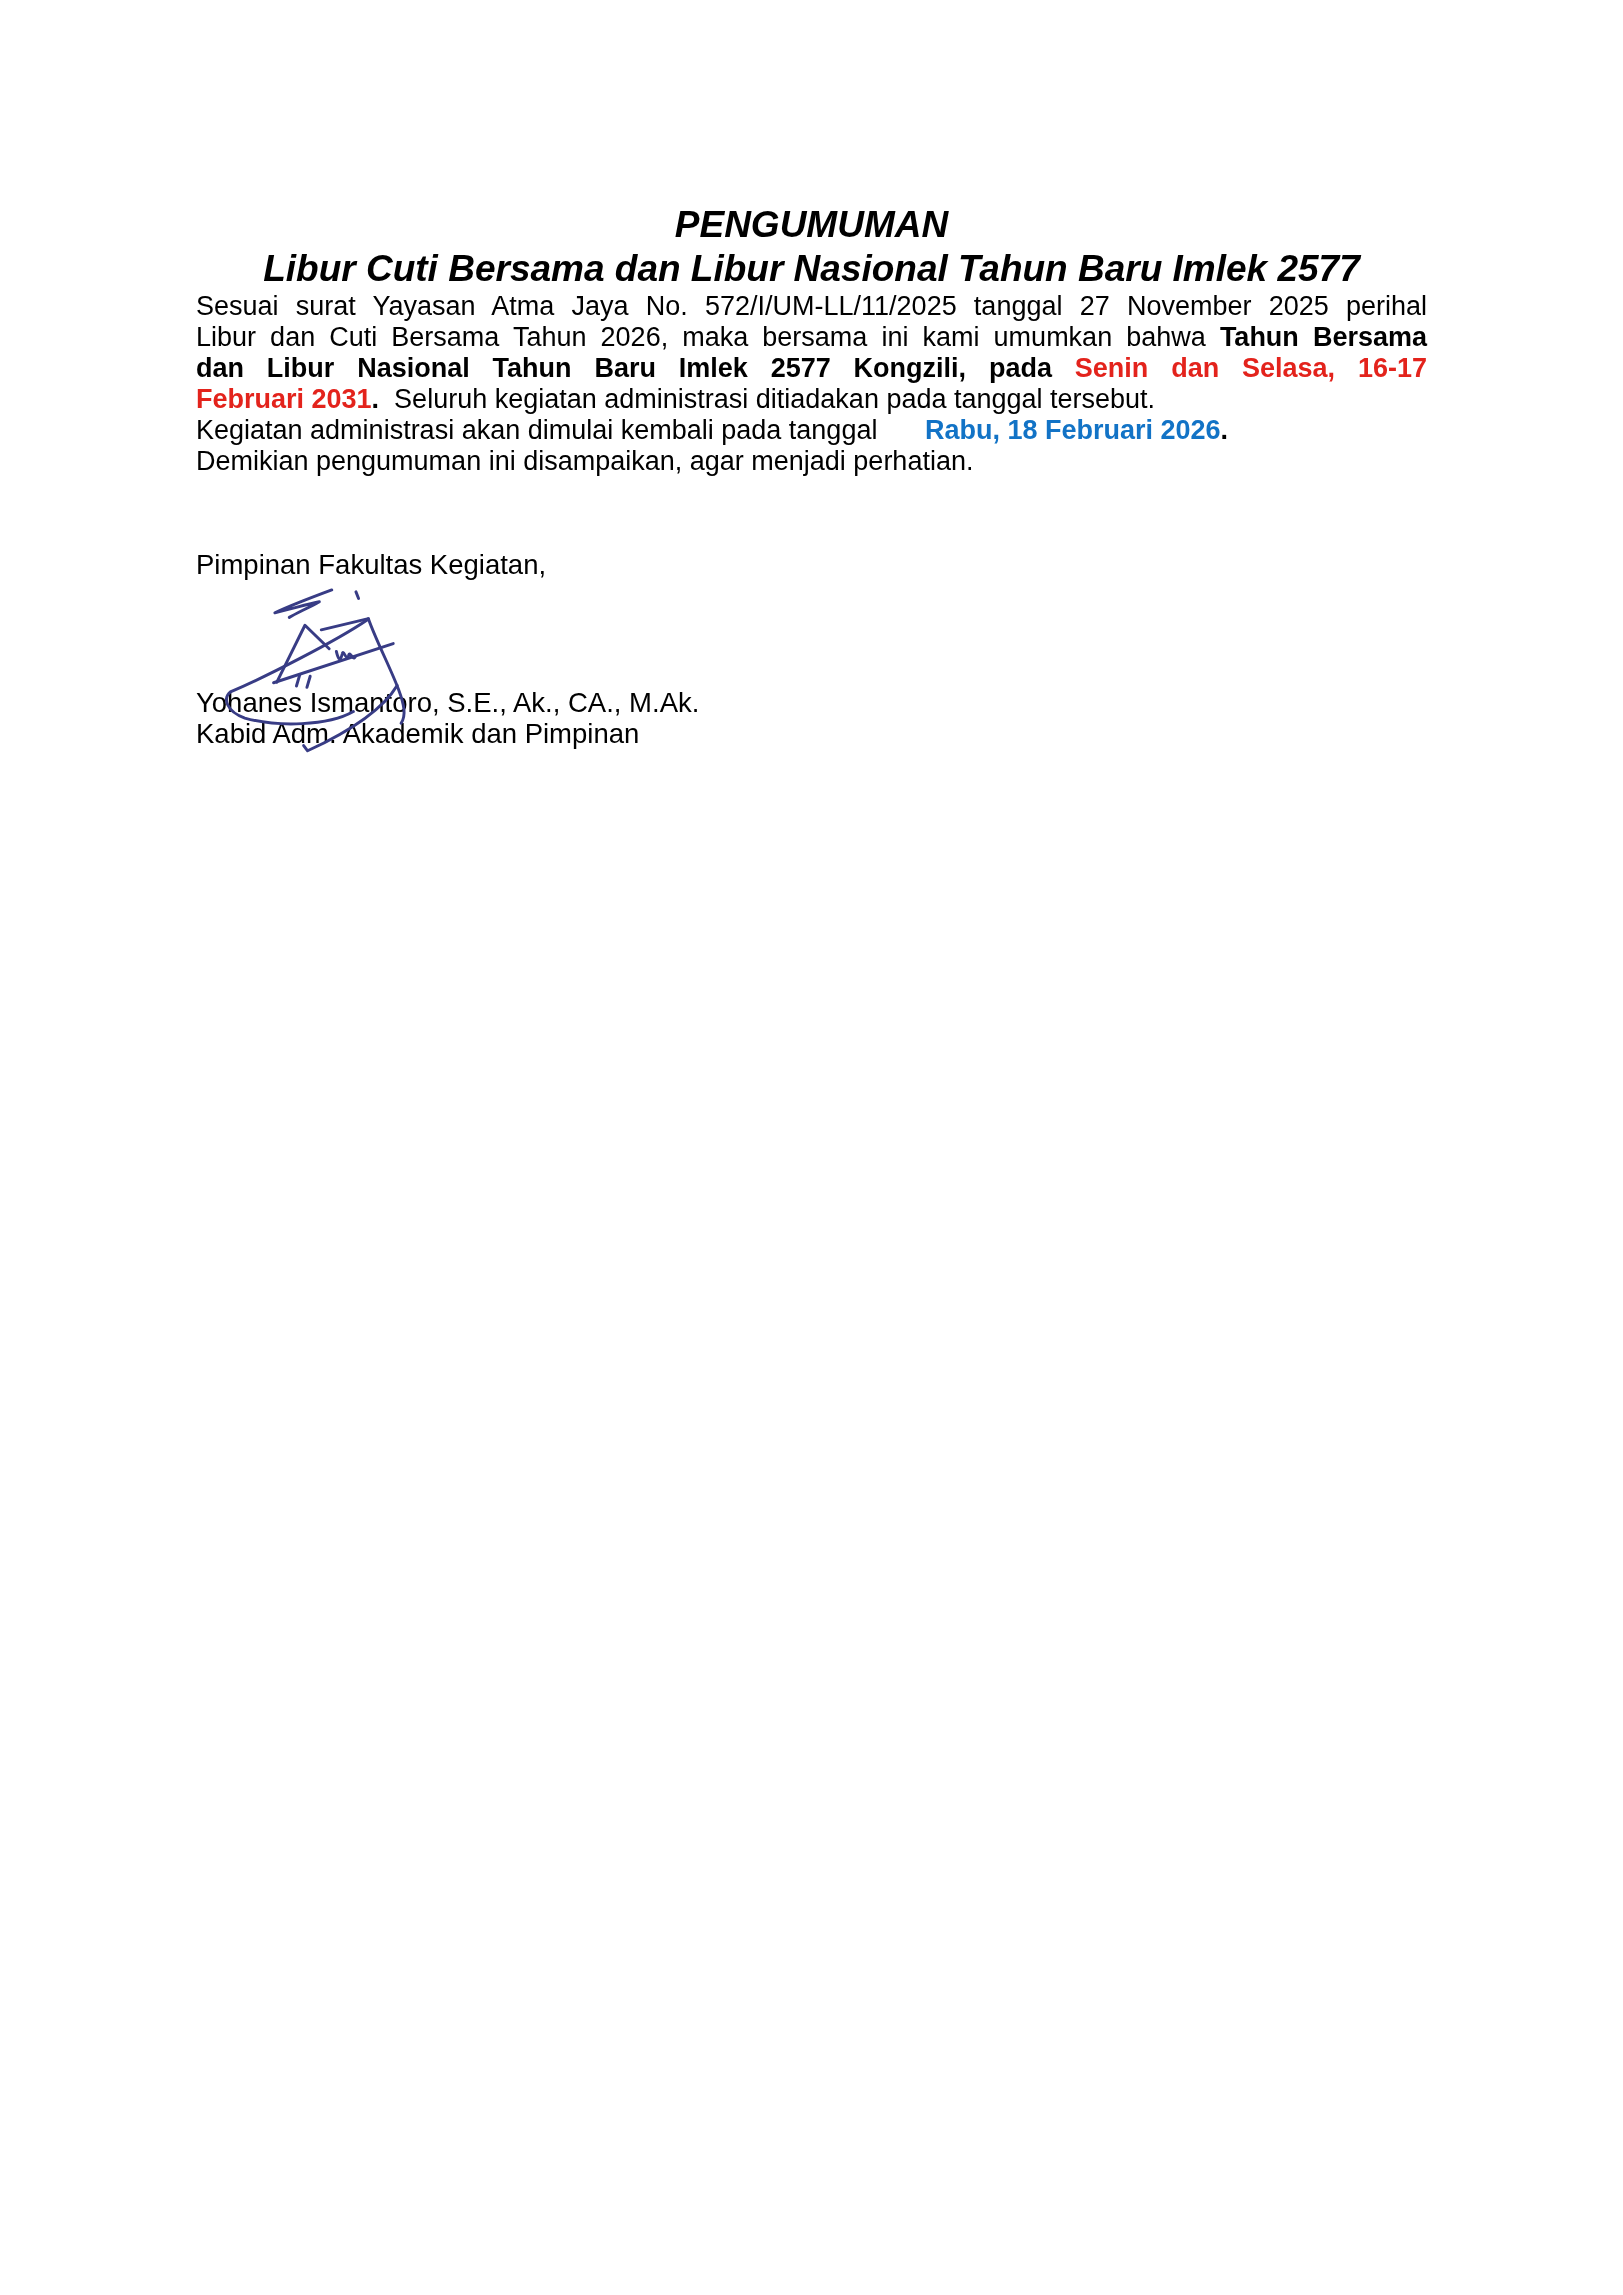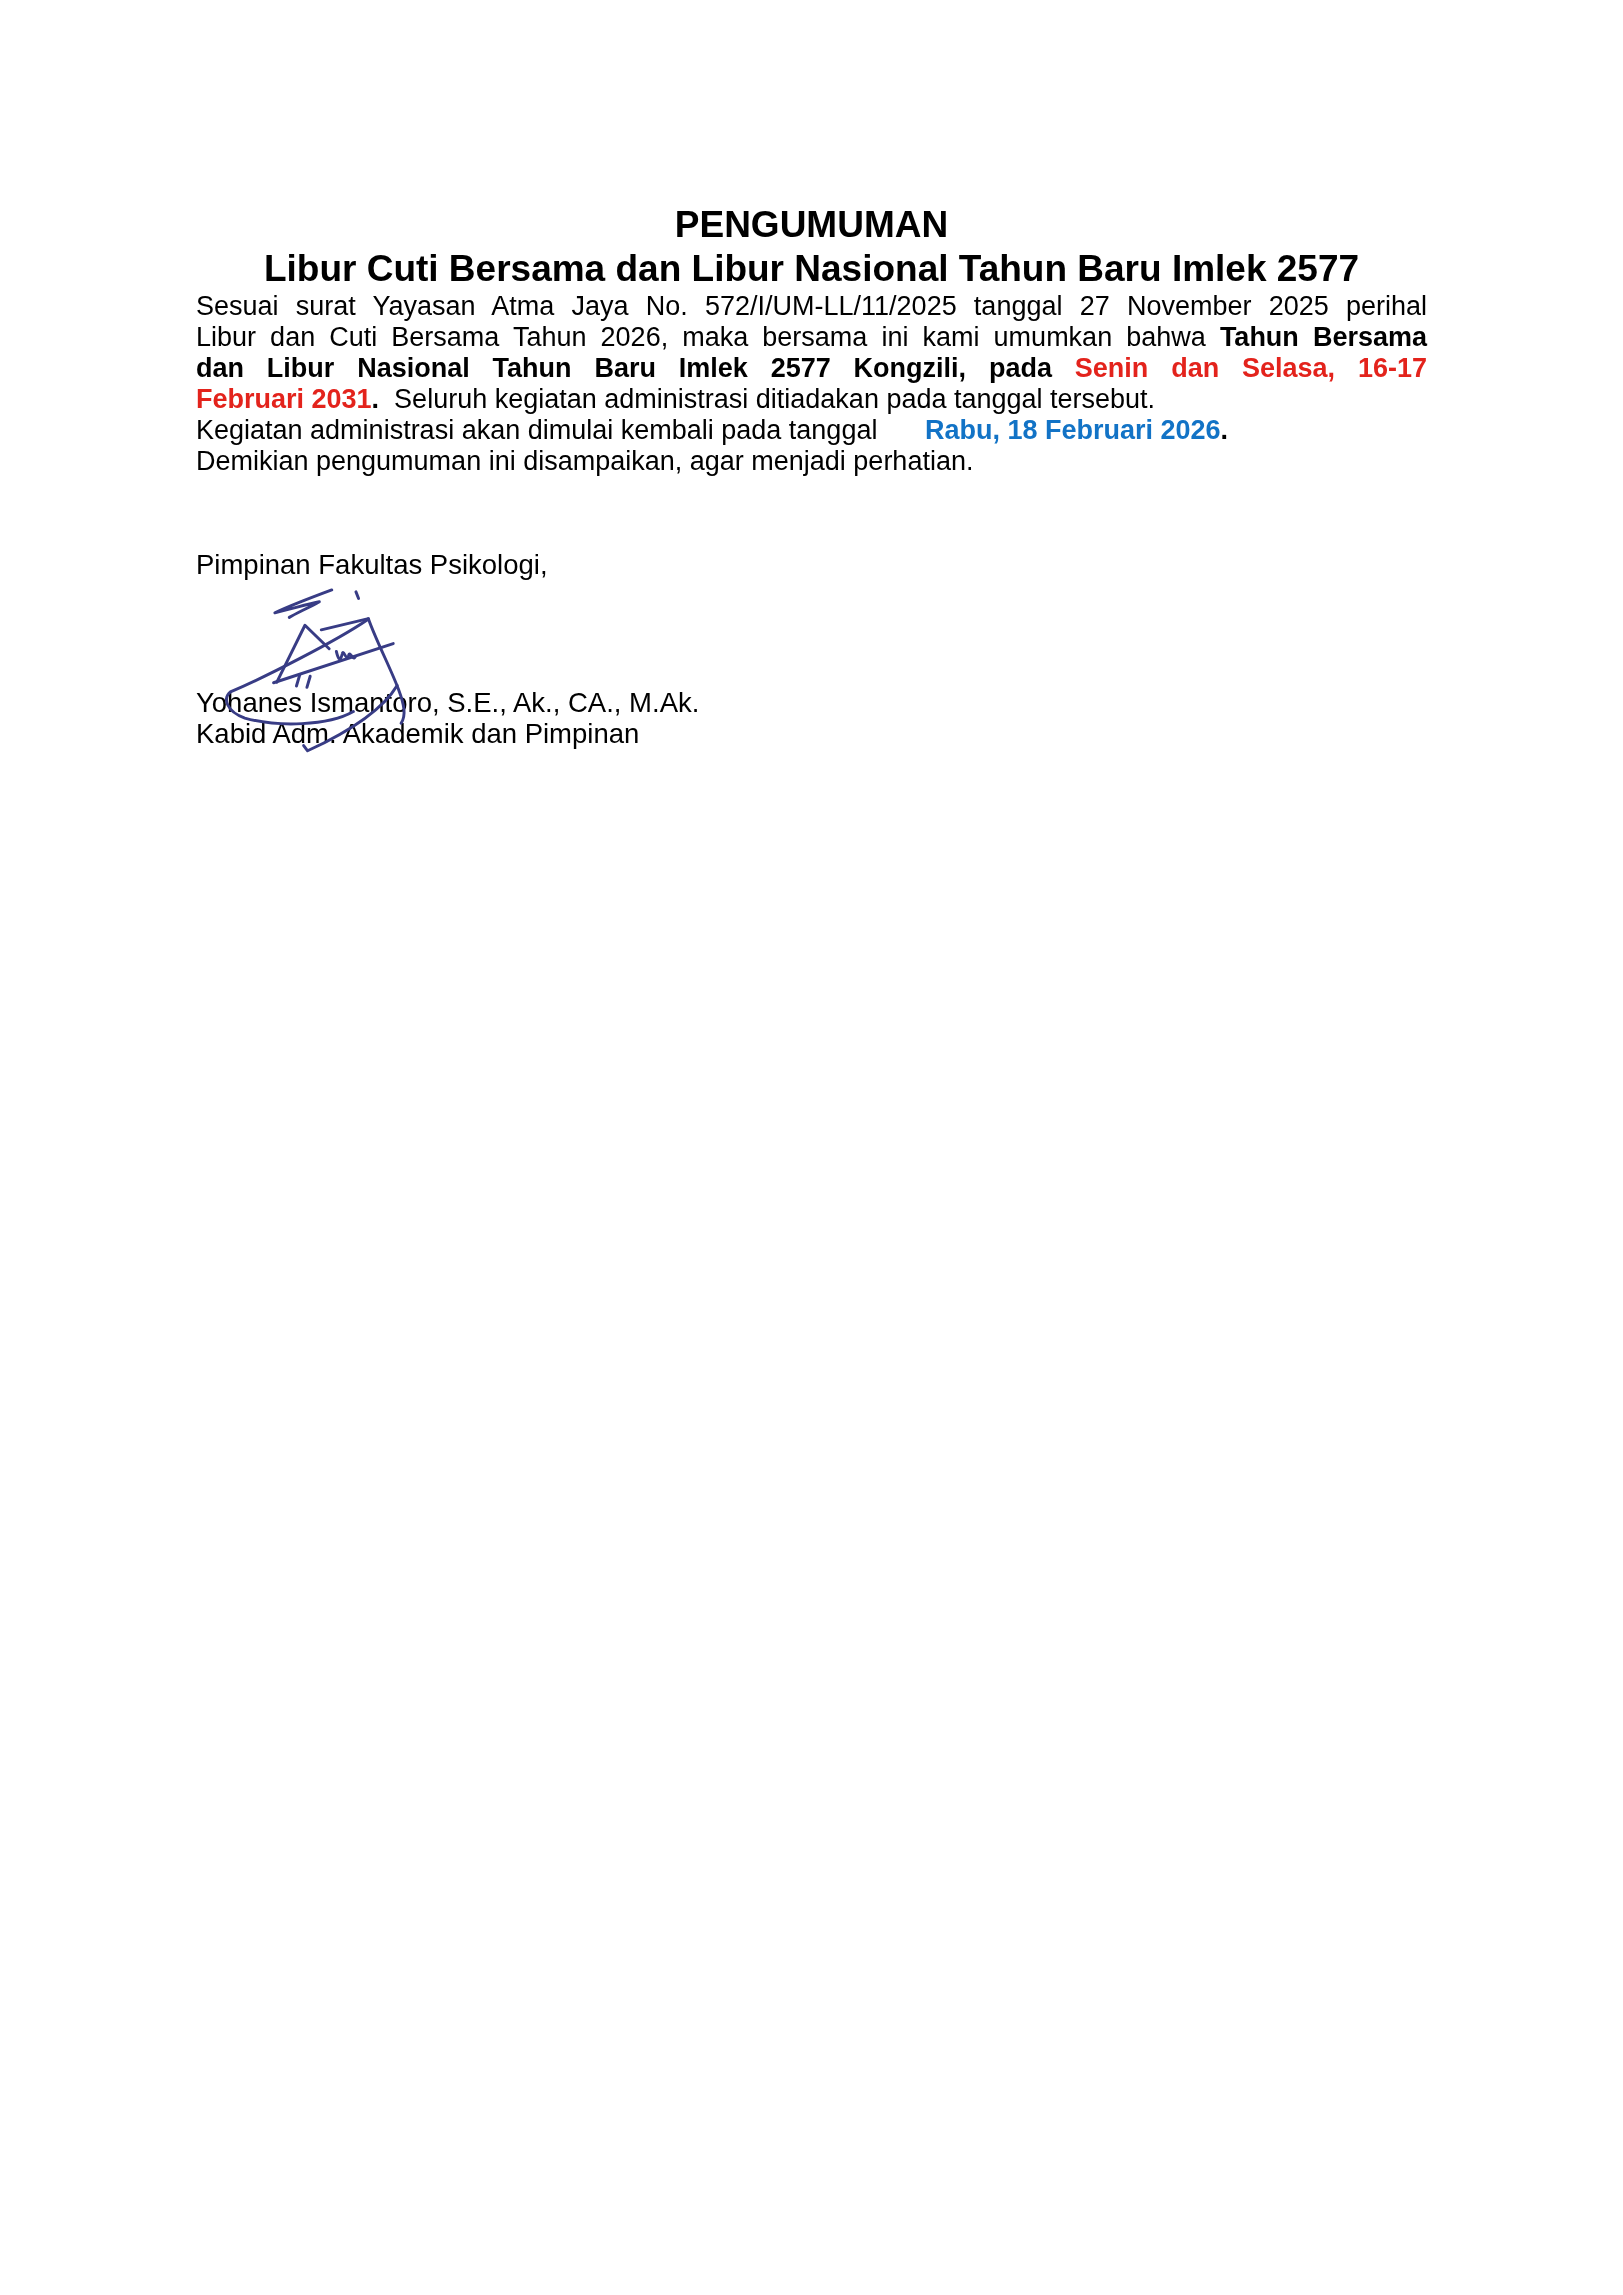--- a/index.html
+++ b/index.html
@@ -13,21 +13,21 @@
   html, body { margin: 0; padding: 0; }
   body {
     width: 1623px;
     height: 2295px;
     background: var(--page-background);
     color: var(--text);
     font-family: "Liberation Sans", sans-serif;
     overflow: hidden;
   }
   .page { width: 1623px; height: 2295px; padding: 203px 196px 0 196px; position: relative; }
-  .doc-title { margin: 0; font-size: 37px; line-height: 44px; font-weight: bold; text-align: center; }
+  .doc-title { margin: 0; font-size: 37px; line-height: 44px; font-weight: bold; text-align: center; font-style: italic; }
   .doc-title .t-line { display: block; white-space: nowrap; }
   .body-copy { font-size: 27px; line-height: 31px; }
   p.para { margin: 0; }
   .p1 { margin-top: 60px; }
   .p2 { margin-top: 46px; }
   .p3 { margin-top: 37px; }
   .jl { display: block; text-align: justify; text-align-last: justify; white-space: normal; }
   .ll { display: block; white-space: pre-wrap; }
   .b { font-weight: bold; }
   .red { font-weight: bold; color: var(--highlight-red); }
@@ -72,21 +72,21 @@
 
     <p class="para p2">
       <span>Kegiatan administrasi akan dimulai kembali pada tanggal </span><span class="blue">Rabu, 18 Februari 2026</span><span class="b">.</span>
     </p>
 
     <p class="para p3">Demikian pengumuman ini disampaikan, agar menjadi perhatian.</p>
 
   </div>
 
   <div class="closing">
-    <p>Pimpinan Fakultas Psikologi,</p>
+    <p>Pimpinan Fakultas Kegiatan,</p>
 
     <svg class="sig-svg" viewBox="0 0 290 260" aria-hidden="true">
       <path d="M163,6 C128,19 93,33 76,41 C98,36 128,27 144,24 C128,33 108,42 98,48"></path>
       <path d="M200,9 L204,19"></path>
       <path d="M79,147 L122,60 L159,96"></path>
       <path d="M147,67 L219,50"></path>
       <path d="M219,50 C231,84 254,128 265,158 C274,182 277,198 269,210"></path>
       <path d="M217,52 C170,84 60,140 8,162 C-4,172 2,192 30,202 C80,216 158,214 196,192"></path>
       <path d="M257,88 L74,148"></path>
       <path d="M263,152 C238,194 178,228 126,252 L120,244"></path>

